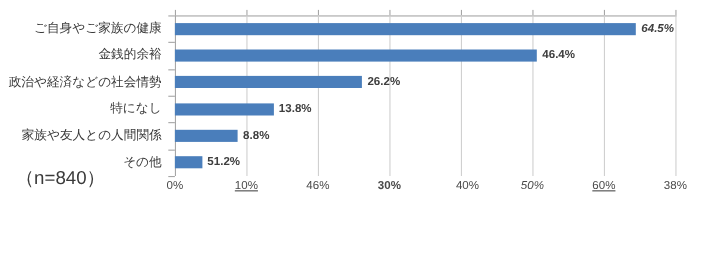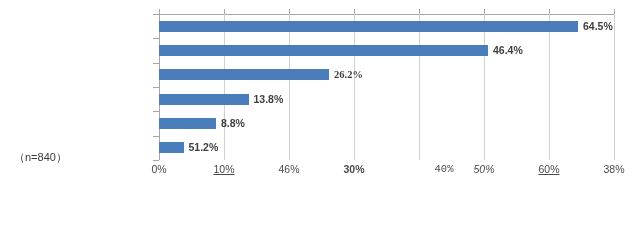--- a/index.html
+++ b/index.html
@@ -113,30 +113,38 @@
     text-align: center;
     font-size: 10.5px;
     color: #4a4a4a;
   }
 
   
   .sample-note {
     position: absolute;
     left: 14px;
     top: 150px;
-    font-size: 11px;
+    font-size: 17px;
     color: #3a3a3a;
     white-space: nowrap;
   }
 </style>
 </head>
 <body>
 
 <div id="chart-root">
 
+  <div class="cat-labels">
+    <div class="cat-label" style="top:0px;">ご自身やご家族の健康</div>
+    <div class="cat-label" style="top:24.3px;">金銭的余裕</div>
+    <div class="cat-label" style="top:48.6px;">政治や経済などの社会情勢</div>
+    <div class="cat-label" style="top:72.9px;">特になし</div>
+    <div class="cat-label" style="top:97.2px;">家族や友人との人間関係</div>
+    <div class="cat-label" style="top:121.5px;">その他</div>
+  </div>
 
   <div class="tick-left" style="top:14px;"></div>
   <div class="tick-left" style="top:38.3px;"></div>
   <div class="tick-left" style="top:62.6px;"></div>
   <div class="tick-left" style="top:86.9px;"></div>
   <div class="tick-left" style="top:111.2px;"></div>
   <div class="tick-left" style="top:135.5px;"></div>
   <div class="tick-left" style="top:159.8px;"></div>
 
   <div class="plot-top-border"></div>
@@ -161,34 +169,34 @@
     <div class="gridline" style="left:390px;"></div>
     <div class="gridline" style="left:455px;"></div>
 
     <div class="bar" style="left:0px; top:6.6px;   width:419.3px;"></div>
     <div class="bar" style="left:0px; top:30.9px;  width:328.9px;"></div>
     <div class="bar" style="left:0px; top:55.2px;  width:170.3px;"></div>
     <div class="bar" style="left:0px; top:79.5px;  width:89.7px;"></div>
     <div class="bar" style="left:0px; top:103.8px; width:57.2px;"></div>
     <div class="bar" style="left:0px; top:128.1px; width:24.7px;"></div>
 
-    <div class="bar-value" style="left:424px; top:6.6px;">64.5%</div>
+    <div class="bar-value" style="left:424px; top:6.6px;font-style:italic;">64.5%</div>
     <div class="bar-value" style="left:334px; top:30.9px;">46.4%</div>
-    <div class="bar-value" style="left:175px; top:55.2px;font-family:Liberation Serif, serif;">26.2%</div>
+    <div class="bar-value" style="left:175px; top:55.2px;">26.2%</div>
     <div class="bar-value" style="left:94.5px; top:79.5px;">13.8%</div>
     <div class="bar-value" style="left:62px; top:103.8px;">8.8%</div>
     <div class="bar-value" style="left:29.5px; top:128.1px;">51.2%</div>
   </div>
 
   <div class="x-labels">
     <div class="x-label" style="left:159px;">0%</div>
     <div class="x-label" style="left:224px;text-decoration:underline;">10%</div>
     <div class="x-label" style="left:289px;">46%</div>
     <div class="x-label" style="left:354px;font-weight:bold;">30%</div>
-    <div class="x-label" style="left:444px;font-family:Liberation Mono, monospace;">40%</div>
+    <div class="x-label" style="left:425px;">40%</div>
     <div class="x-label" style="left:484px;font-style:italic;">50%</div>
     <div class="x-label" style="left:549px;text-decoration:underline;">60%</div>
     <div class="x-label" style="left:614px;">38%</div>
   </div>
 
   <div class="sample-note">（n=840）</div>
 
 </div>
 
 </body></html>

